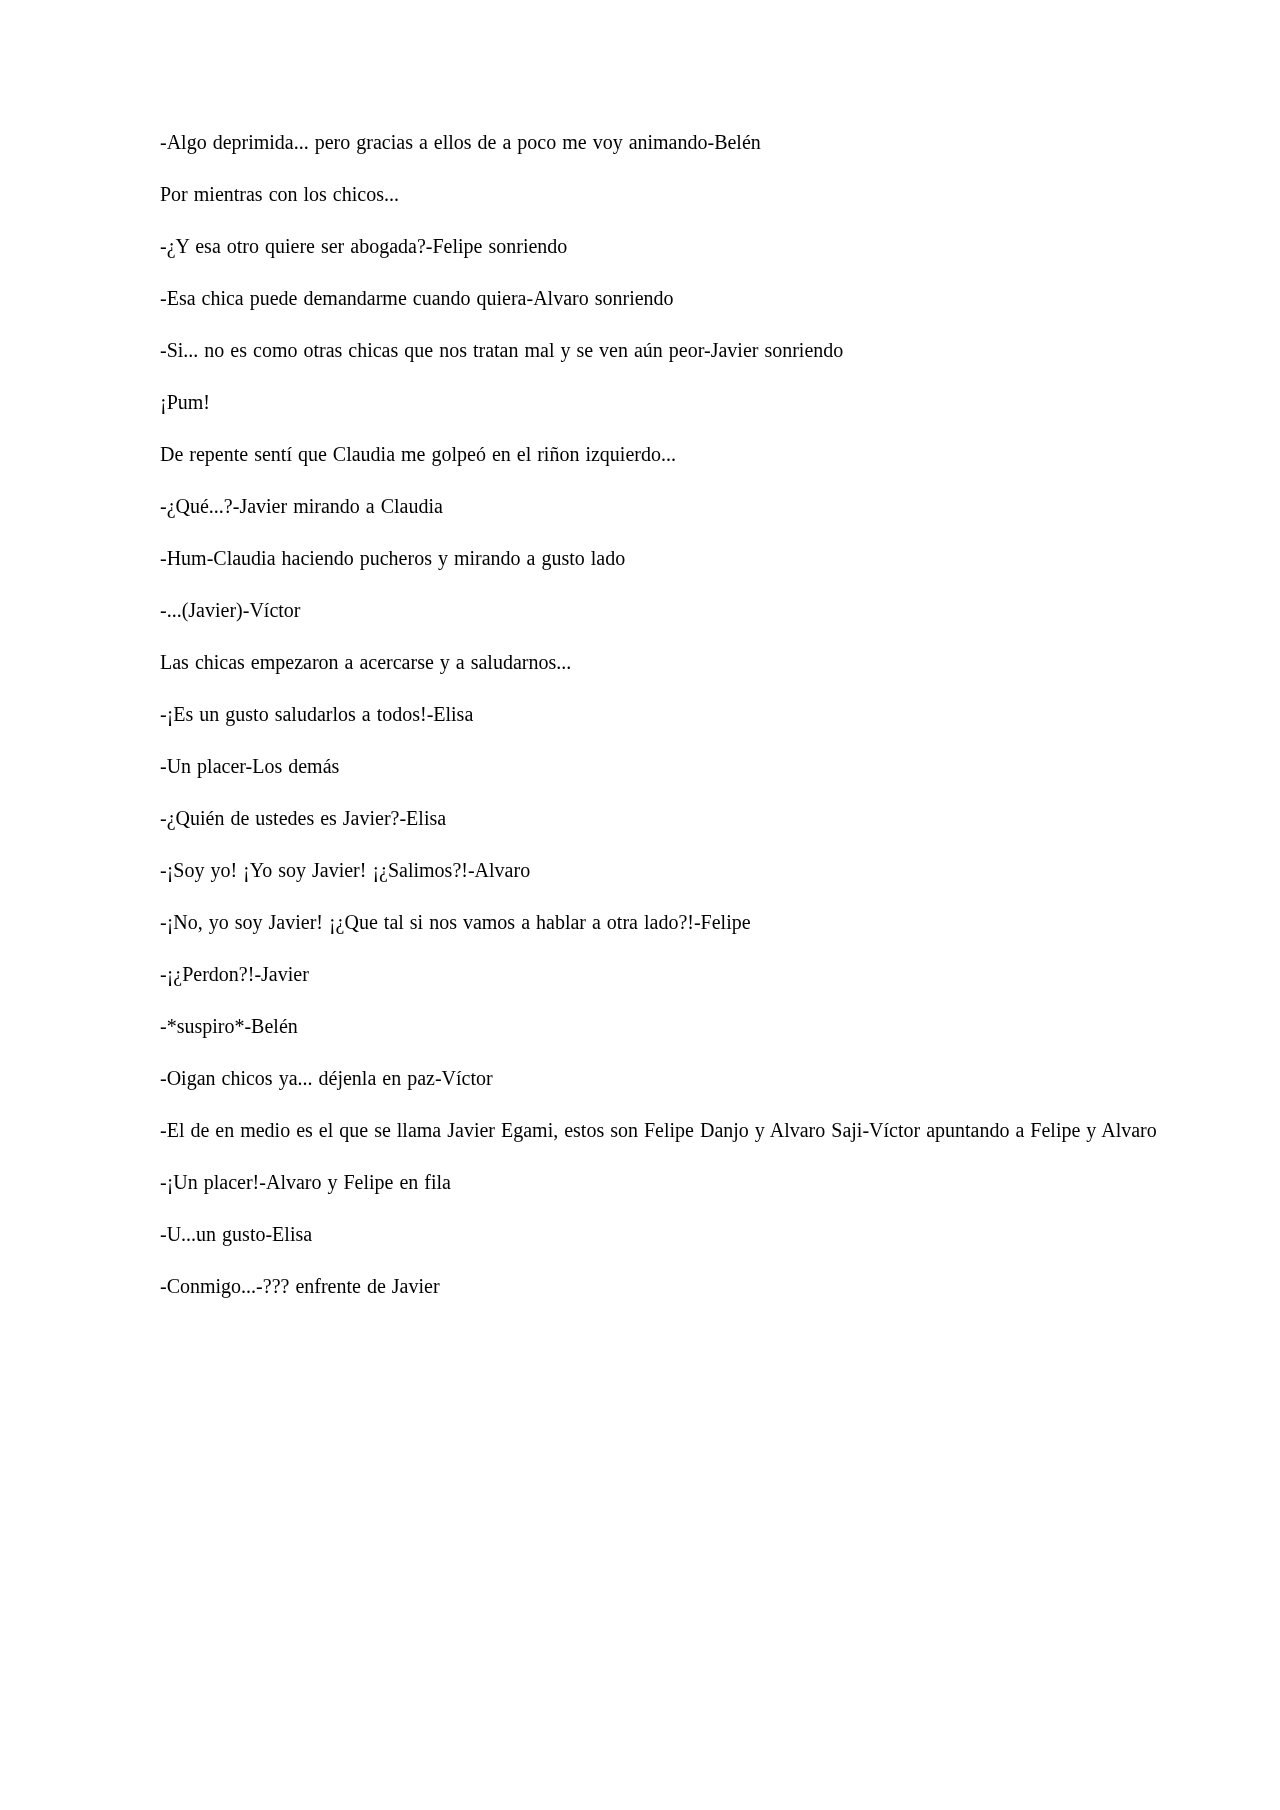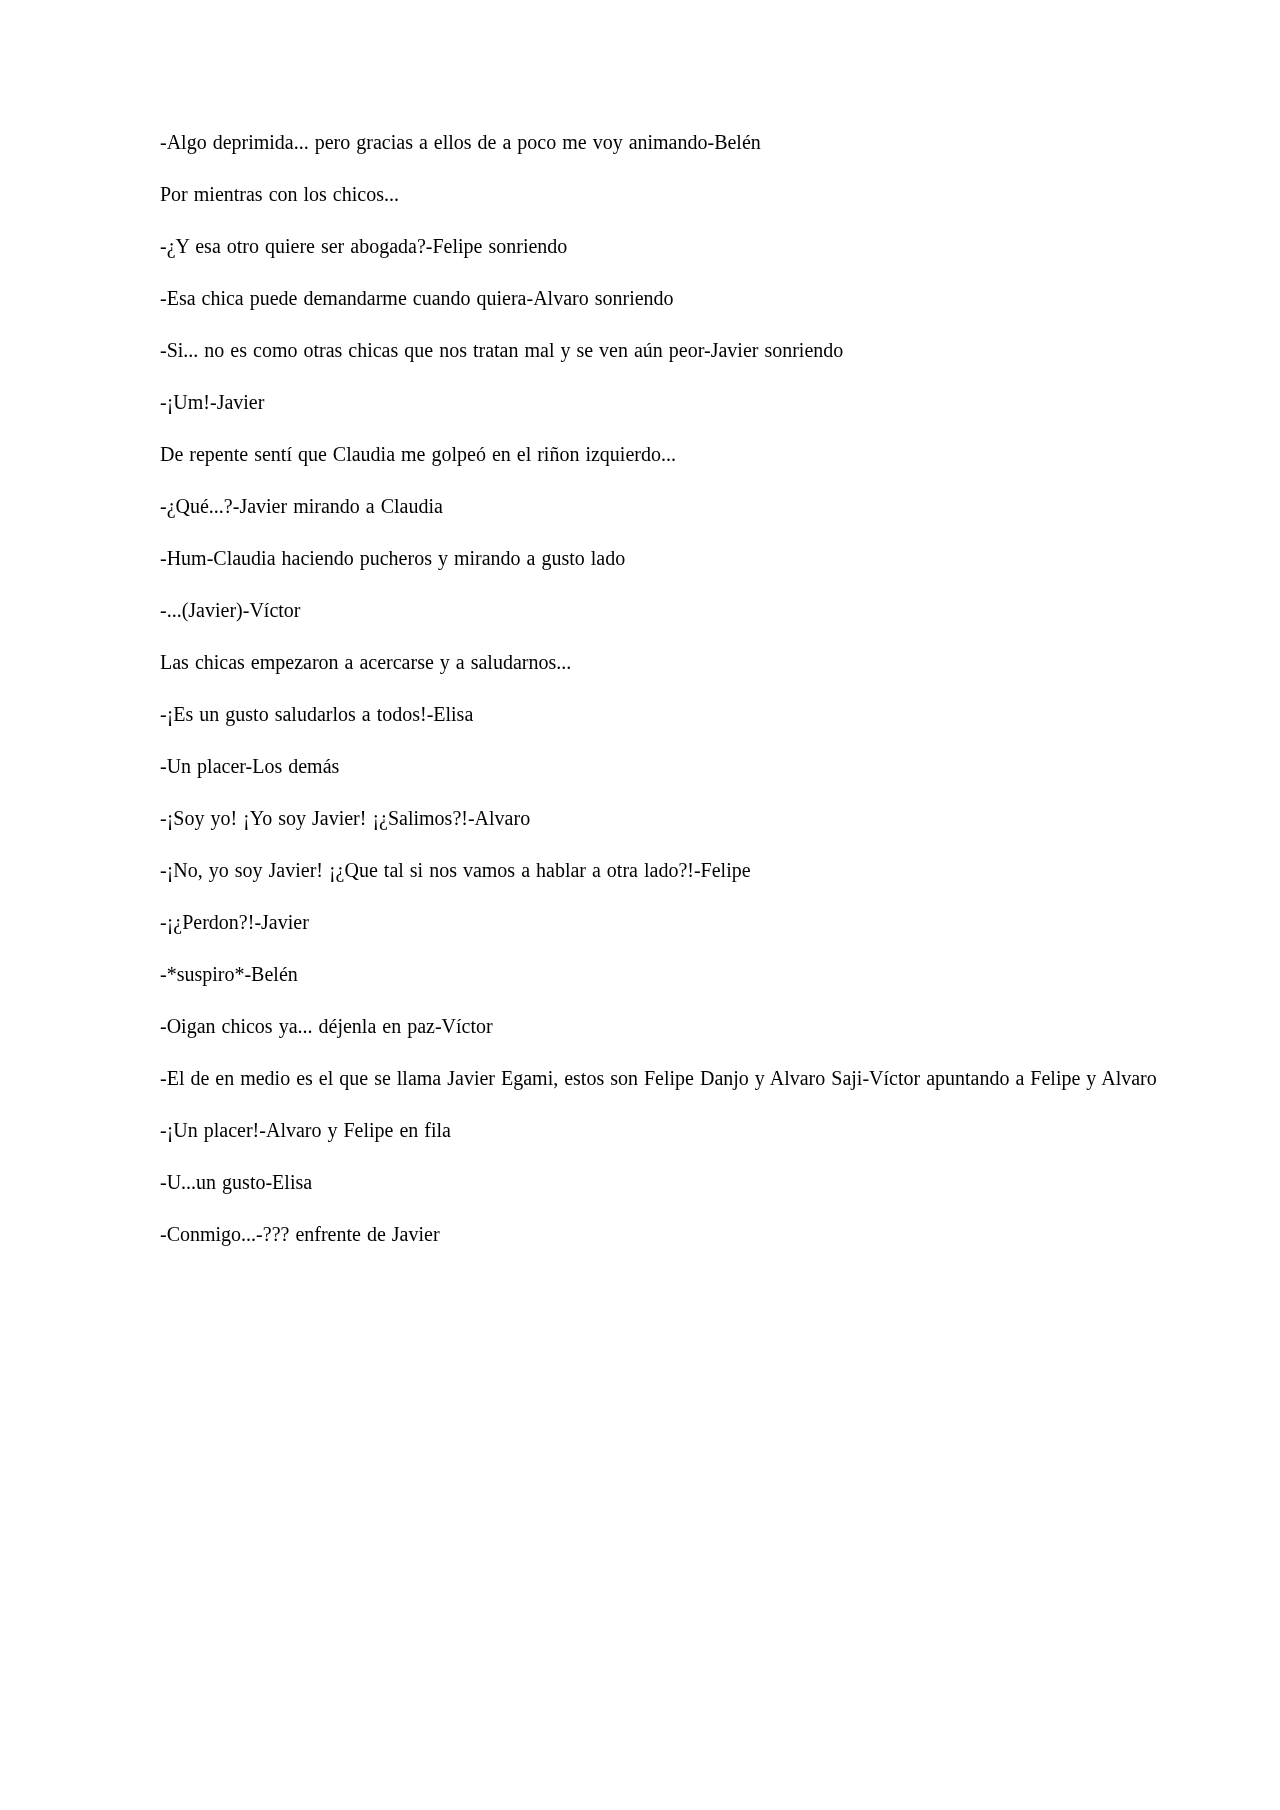--- a/index.html
+++ b/index.html
@@ -36,28 +36,29 @@
 </head>
 <body>
 
 <div class="page">
   <div class="content">
       <p>-Algo deprimida... pero gracias a ellos de a poco me voy animando-Belén</p>
       <p>Por mientras con los chicos...</p>
       <p>-¿Y esa otro quiere ser abogada?-Felipe sonriendo</p>
       <p>-Esa chica puede demandarme cuando quiera-Alvaro sonriendo</p>
       <p>-Si... no es como otras chicas que nos tratan mal y se ven aún peor-Javier sonriendo</p>
-      <p>-¡Um!-Javier</p>
+      <p>¡Pum!</p>
       <p>De repente sentí que Claudia me golpeó en el riñon izquierdo...</p>
       <p>-¿Qué...?-Javier mirando a Claudia</p>
       <p>-Hum-Claudia haciendo pucheros y mirando a gusto lado</p>
       <p>-...(Javier)-Víctor</p>
       <p>Las chicas empezaron a acercarse y a saludarnos...</p>
       <p>-¡Es un gusto saludarlos a todos!-Elisa</p>
       <p>-Un placer-Los demás</p>
+      <p>-¿Quién de ustedes es Javier?-Elisa</p>
       <p>-¡Soy yo! ¡Yo soy Javier! ¡¿Salimos?!-Alvaro</p>
       <p>-¡No, yo soy Javier! ¡¿Que tal si nos vamos a hablar a otra lado?!-Felipe</p>
       <p>-¡¿Perdon?!-Javier</p>
       <p>-*suspiro*-Belén</p>
       <p>-Oigan chicos ya... déjenla en paz-Víctor</p>
       <p>-El de en medio es el que se llama Javier Egami,  estos son Felipe Danjo y Alvaro Saji-Víctor apuntando a Felipe y Alvaro</p>
       <p>-¡Un placer!-Alvaro y Felipe en fila</p>
       <p>-U...un gusto-Elisa</p>
       <p>-Conmigo...-??? enfrente de Javier</p>
     </div>

